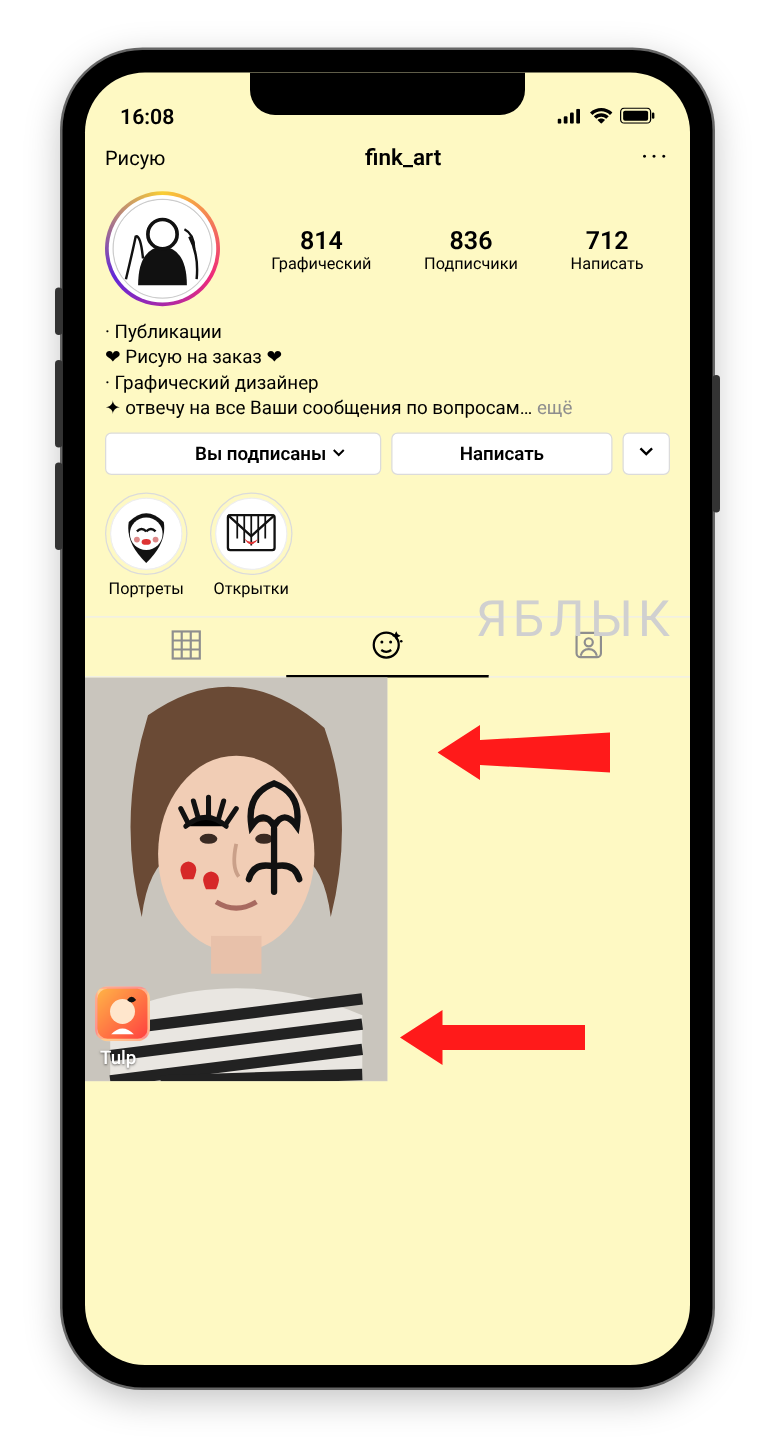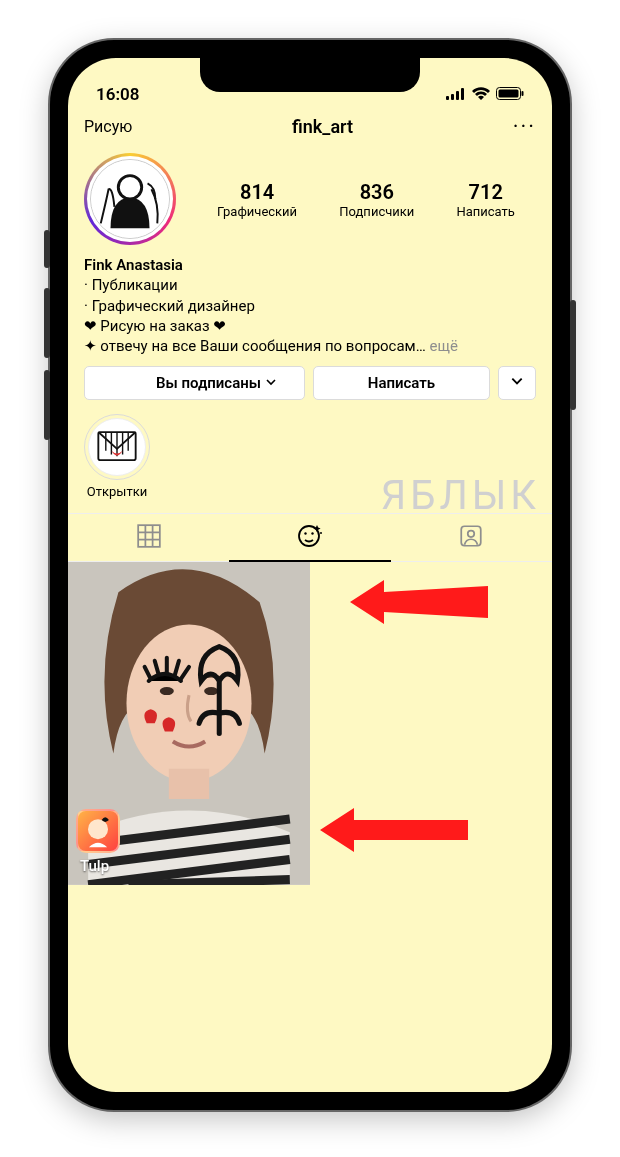--- a/index.html
+++ b/index.html
@@ -206,24 +206,23 @@
           <div class="stat-l">Подписчики</div>
         </div>
         <div class="stat">
           <div class="stat-n">712</div>
           <div class="stat-l">Написать</div>
         </div>
       </div>
     </div>
 
     <div class="bio">
-      <div class="bio-name">Fink Anastasia</div>
       <div>· Публикации</div>
+      <div>❤ Рисую на заказ ❤</div>
       <div>· Графический дизайнер</div>
-      <div>❤ Рисую на заказ ❤</div>
       <div>
         <span>✦ отвечу на все Ваши сообщения по вопросам…</span>
         <span class="bio-more">ещё</span>
       </div>
     </div>
 
     <div class="btns">
       <div class="btn btn-following">
         <span>Вы подписаны</span>
         <span>
@@ -238,20 +237,37 @@
       <div class="btn btn-suggest">
         <span>
           <svg width="14" height="14" viewBox="0 0 12 12">
               <path d="M2 4l4 4 4-4" fill="none" stroke="#000" stroke-width="1.6"></path>
             </svg>
         </span>
       </div>
     </div>
 
     <div class="highlights">
+      <div class="hl">
+        <div class="hl-circ">
+            <div class="hl-inner">
+          <svg viewBox="0 0 60 60" width="100%" height="100%">
+            <circle cx="30" cy="30" r="30" fill="#fff"></circle>
+            <path d="M15 20 Q30 5 45 20 Q48 38 30 55 Q12 38 15 20Z" fill="#111"></path>
+            <circle cx="30" cy="30" r="14" fill="#fff"></circle>
+            <path d="M22 28 Q26 24 30 28" fill="none" stroke="#111" stroke-width="2"></path>
+            <path d="M30 28 Q34 24 38 28" fill="none" stroke="#111" stroke-width="2"></path>
+            <ellipse cx="30" cy="37" rx="4" ry="2.5" fill="#d33"></ellipse>
+            <circle cx="22" cy="35" r="2.5" fill="#d88"></circle>
+                <circle cx="38" cy="35" r="2.5" fill="#d88"></circle>
+          </svg>
+        </div>
+          </div>
+        <div>Портреты</div>
+      </div>
       <div class="hl">
         <div class="hl-circ">
             <div class="hl-inner">
           <svg viewBox="0 0 60 60" width="100%" height="100%">
             <rect x="10" y="14" width="40" height="30" rx="2" fill="#fff" stroke="#111" stroke-width="2"></rect>
             <path d="M10 14 L30 32 L50 14" fill="none" stroke="#111" stroke-width="2"></path>
             <g stroke="#111" stroke-width="1.5">
               <line x1="18" y1="14" x2="18" y2="34"></line>
                   <line x1="24" y1="14" x2="24" y2="38"></line>
               <line x1="30" y1="14" x2="30" y2="40"></line>

